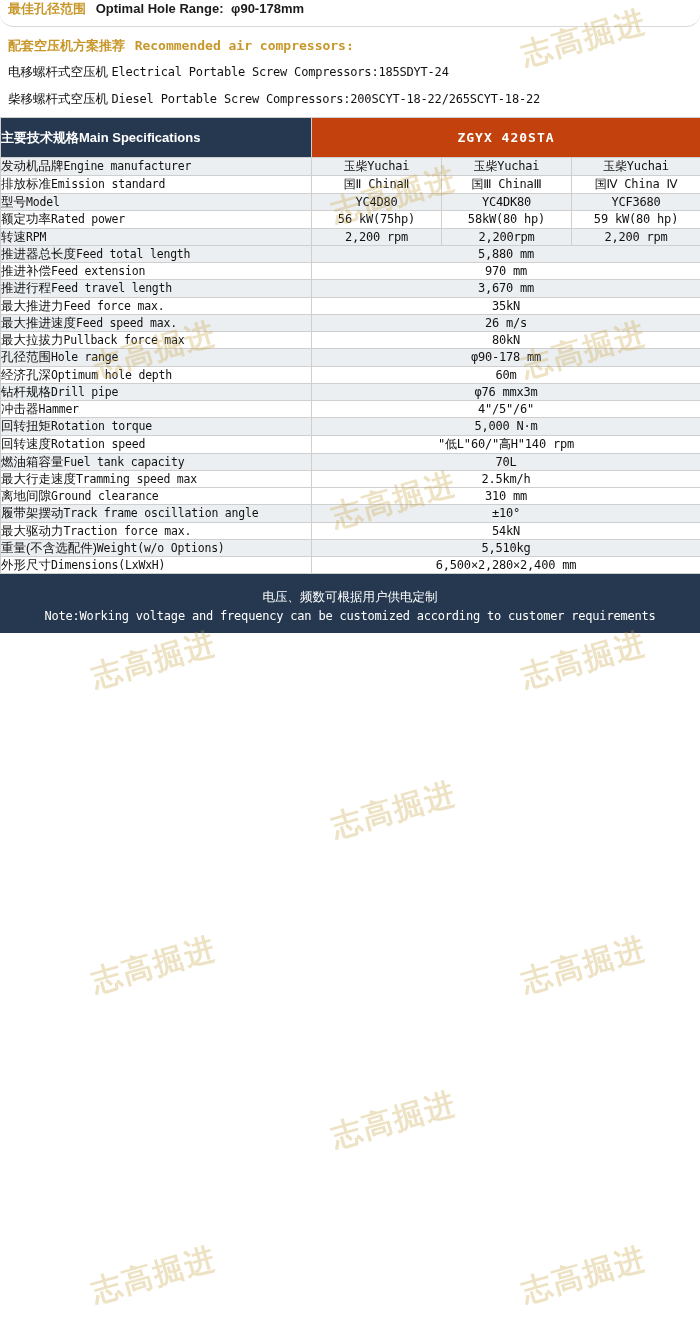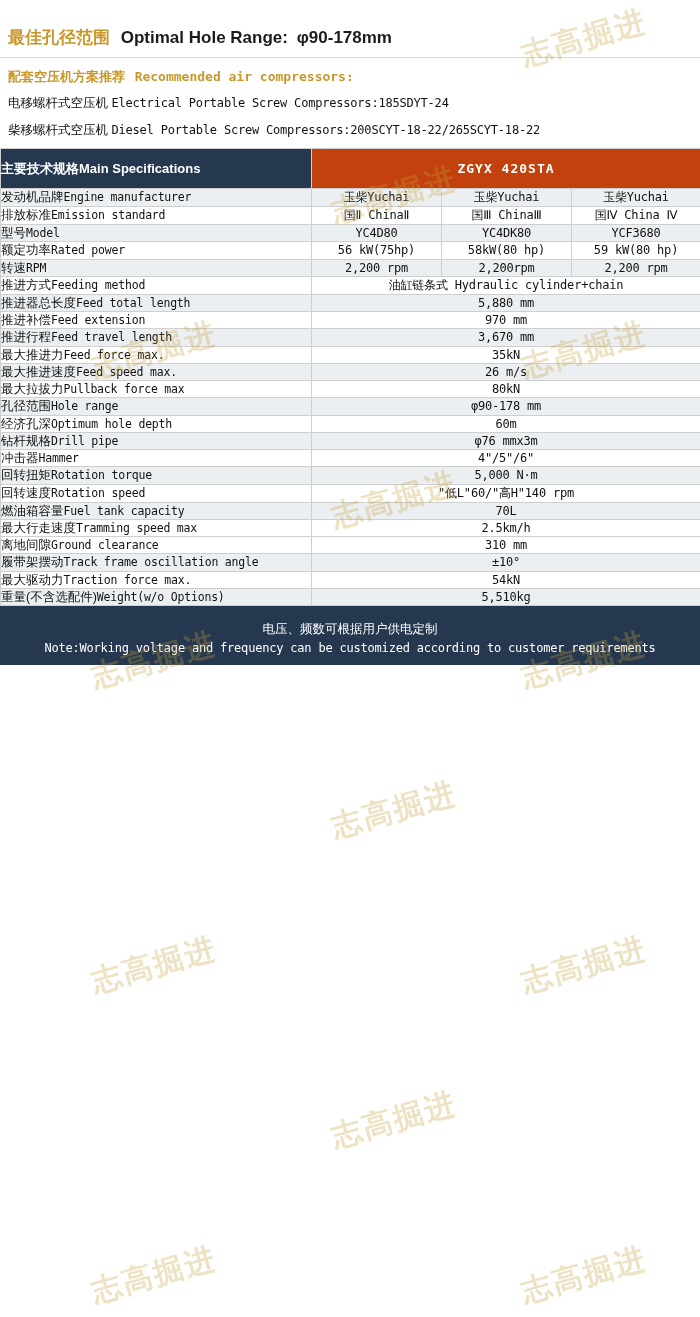--- a/index.html
+++ b/index.html
@@ -36,24 +36,25 @@
     font-weight: bold;
     font-size: 30px;
     color: rgba(200, 160, 60, 0.30);
     transform: rotate(-16deg);
     white-space: nowrap;
     letter-spacing: 2px;
   }
 
   
   .hdr-opt {
-    padding: 26px 8px 8px 8px;
-    font-size: 17px;
+    padding: 0 8px 8px 8px;
+    font-size: 13px;
     font-weight: bold;
     border-bottom: 1px solid #d8d8d8;
+    border-radius: 18px;
   }
   .hdr-opt .cn { color: #c8972a; }
   .hdr-opt .en { color: #1b1b1b; margin-left: 6px; }
   .hdr-opt .rng { color: #1b1b1b; margin-left: 4px; }
 
   .hdr-comp {
     padding: 10px 22px 4px 8px;
     font-size: 13px;
   }
   .hdr-comp .cn { color: #c8972a; font-weight: bold; }
@@ -209,24 +210,20 @@
           <td class="val">56 kW(75hp)</td>
           <td class="val">58kW(80 hp)</td>
           <td class="val">59 kW(80 hp)</td>
         </tr>
         <tr class="shade">
           <td class="lbl"><span class="cn">转速</span><span class="en">RPM</span></td>
           <td class="val">2,200 rpm</td>
           <td class="val">2,200rpm</td>
           <td class="val">2,200 rpm</td>
         </tr>
-        <tr class="plain">
-          <td class="lbl"><span class="cn">推进方式</span><span class="en">Feeding method</span></td>
-          <td class="val" colspan="3">油缸链条式 Hydraulic cylinder+chain</td>
-        </tr>
         <tr class="shade">
           <td class="lbl"><span class="cn">推进器总长度</span><span class="en">Feed total length</span></td>
           <td class="val" colspan="3">5,880 mm</td>
         </tr>
         <tr class="plain">
           <td class="lbl"><span class="cn">推进补偿</span><span class="en">Feed extension</span></td>
           <td class="val" colspan="3">970 mm</td>
         </tr>
         <tr class="shade">
           <td class="lbl"><span class="cn">推进行程</span><span class="en">Feed travel length</span></td>
@@ -284,20 +281,24 @@
           <td class="lbl"><span class="cn">履带架摆动</span><span class="en">Track frame oscillation angle</span></td>
           <td class="val" colspan="3">±10°</td>
         </tr>
         <tr class="plain">
           <td class="lbl"><span class="cn">最大驱动力</span><span class="en">Traction force max.</span></td>
           <td class="val" colspan="3">54kN</td>
         </tr>
         <tr class="shade">
           <td class="lbl"><span class="cn">重量(不含选配件)</span><span class="en">Weight(w/o Options)</span></td>
           <td class="val" colspan="3">5,510kg</td>
+        </tr>
+        <tr class="plain">
+          <td class="lbl"><span class="cn">外形尺寸</span><span class="en">Dimensions(LxWxH)</span></td>
+          <td class="val" colspan="3">6,500×2,280×2,400 mm</td>
         </tr>
       </tbody>
   </table>
 
   <div class="footer">
     <div class="l1">电压、频数可根据用户供电定制</div>
     <div class="l2">Note:Working voltage and frequency can be customized according to customer requirements</div>
   </div>
 
   <div class="wm-layer" id="wm-layer">

